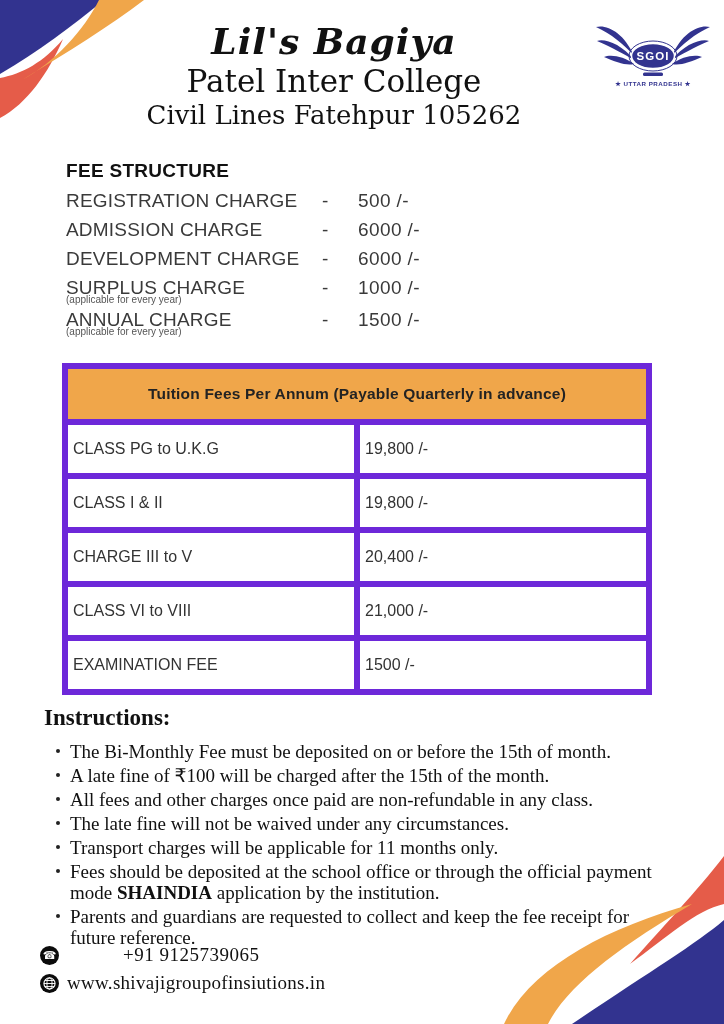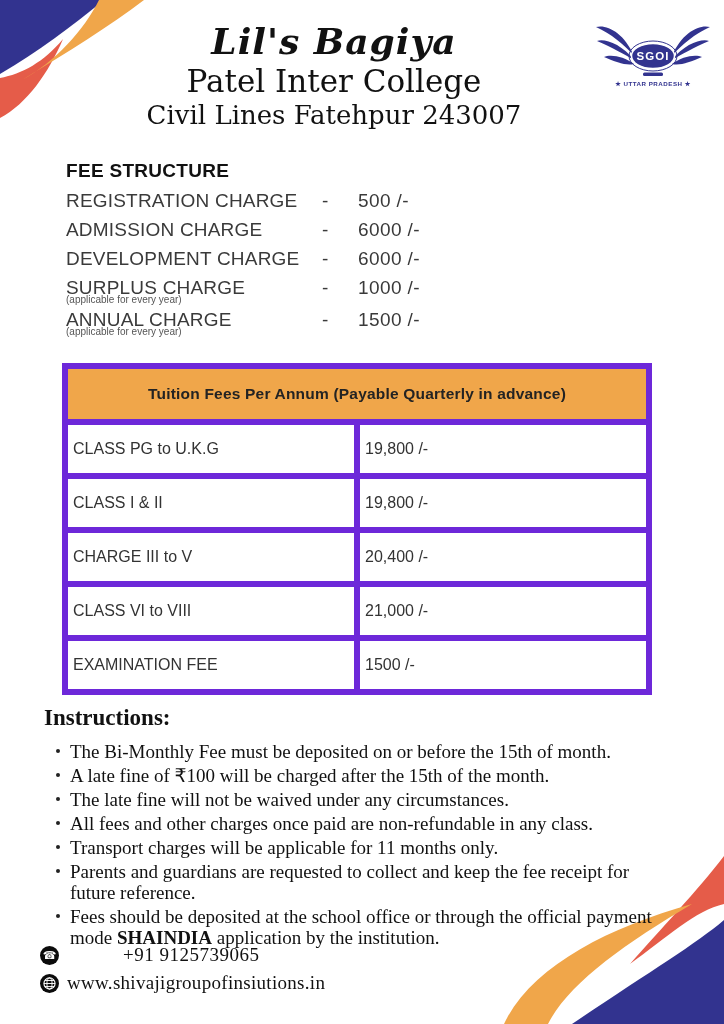--- a/index.html
+++ b/index.html
@@ -102,21 +102,21 @@
     <ellipse cx="59" cy="36" rx="24" ry="15" fill="none" stroke="#32338F" stroke-width="1"></ellipse>
     <ellipse class="fill-navy" cx="59" cy="36" rx="21.5" ry="12.5" stroke="#ffffff" stroke-width="1.5"></ellipse>
     <text x="59" y="40" text-anchor="middle" font-size="11.5" font-weight="bold" fill="#ffffff" letter-spacing="1">SGOI</text>
     <rect class="fill-navy" x="49" y="52.5" width="20" height="3.5" rx="1.5"></rect>
     <text x="59" y="66" text-anchor="middle" font-size="6.2" font-weight="bold" fill="#32338F" letter-spacing=".5">★ UTTAR PRADESH ★</text>
   </svg>
 
   <div class="header">
     <div class="brand">Lil's Bagiya</div>
     <div class="college">Patel Inter College</div>
-    <div class="address">Civil Lines Fatehpur 243007</div>
+    <div class="address">Civil Lines Fatehpur 105262</div>
   </div>
 
   <div class="fees">
     <div class="fees-title">FEE STRUCTURE</div>
 
     <div class="fee-row">
       <span class="fee-label">REGISTRATION CHARGE</span>
       <span class="fee-dash">-</span>
       <span class="fee-amount">500 /-</span>
     </div>
@@ -176,25 +176,25 @@
         <td>1500 /-</td>
       </tr>
     </tbody>
   </table>
 
   <div class="instructions">
     <h2>Instructions:</h2>
     <ul>
       <li>The Bi-Monthly Fee must be deposited on or before the 15th of month.</li>
       <li>A late fine of ₹100 will be charged after the 15th of the month.</li>
+      <li>All fees and other charges once paid are non-refundable in any class.</li>
       <li>The late fine will not be waived under any circumstances.</li>
-      <li>All fees and other charges once paid are non-refundable in any class.</li>
       <li>Transport charges will be applicable for 11 months only.</li>
+      <li><span>Fees should be deposited at the school office or through the official payment mode </span><span class="b">SHAINDIA</span><span> application by the institution.</span></li>
       <li>Parents and guardians are requested to collect and keep the fee receipt for future reference.</li>
-      <li><span>Fees should be deposited at the school office or through the official payment mode </span><span class="b">SHAINDIA</span><span> application by the institution.</span></li>
     </ul>
   </div>
 
   <div class="contacts">
     <div class="contact-row">
       <div class="cicon">
           <span>☎</span>
         </div>
       <span class="phone-text">+91 9125739065</span>
     </div>

